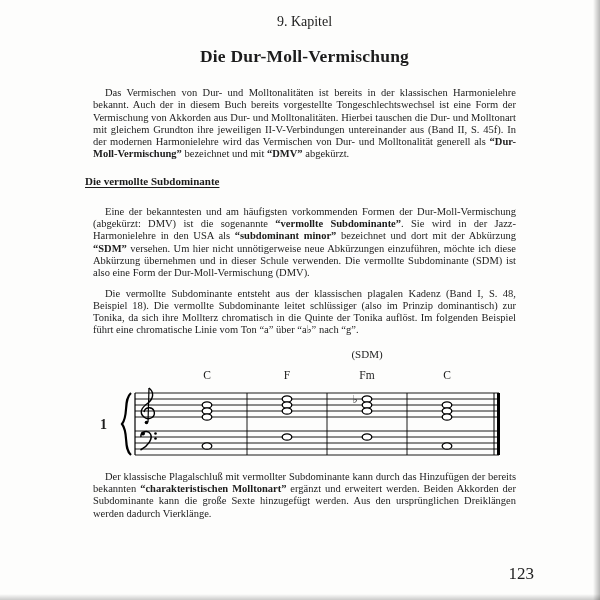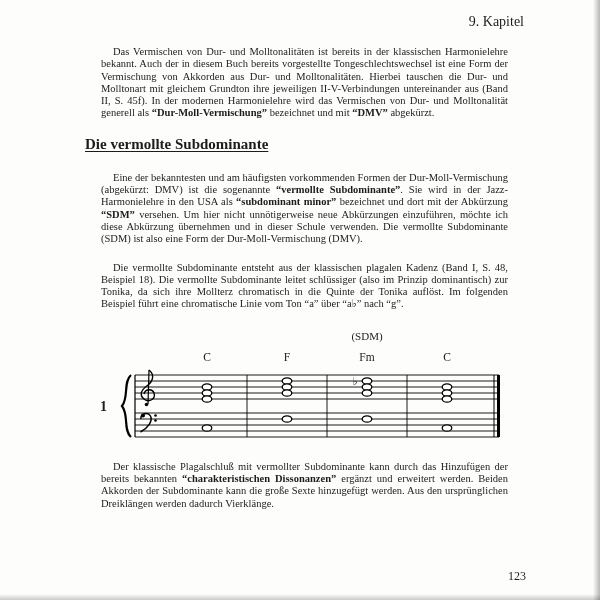--- a/index.html
+++ b/index.html
@@ -20,56 +20,57 @@
     background:linear-gradient(to right, rgba(0,0,0,0), rgba(0,0,0,0.28));
   }
   .edge-b {
     position:absolute; left:0; bottom:0; width:100%; height:6px;
     background:linear-gradient(to bottom, rgba(0,0,0,0), rgba(0,0,0,0.20));
   }
   .content {
     position:absolute; left:85px; right:76px; top:14px;
   }
   .chapter {
-    text-align:right; font-size:14px; margin:0 0 16px 0;
+    text-align:center; font-size:14px; margin:0 0 16px 0;
   }
   .title {
     text-align:center; font-size:17.5px; font-weight:bold;
     margin:0 0 20px 0; letter-spacing:.2px;
   }
   p.body {
     font-size:10.5px; line-height:12.3px;
-    text-align:justify; margin:16px; text-indent:12px;
+    text-align:justify; margin:8px; text-indent:12px;
   }
   .section-heading {
-    font-size:15px; font-weight:bold;
+    font-size:11px; font-weight:bold;
     text-decoration:underline; text-underline-offset:2px;
     margin:14px 0 19px 0;
   }
   .example {
     margin:6px 0 6px 8px;
   }
   .example svg { display:block; margin-left:2px; }
   .example svg text {
     font-family:"Liberation Serif", serif;
     fill:#1c1c1c;
   }
   .pageno {
-    position:absolute; right:74px; bottom:16px;
-    font-size:12px;
+    position:absolute; right:66px; bottom:16px;
+    font-size:17px;
   }
   b { font-weight:bold; }
 </style>
 </head>
 <body>
 
 <div class="page">
   <div class="content">
 
     <div class="chapter">9. Kapitel</div>
+    <div class="title">Die Dur-Moll-Vermischung</div>
 
     <p class="body"><span>Das Vermischen von Dur- und Molltonalitäten ist bereits in der klassischen Harmonielehre bekannt. Auch der in diesem Buch bereits vorgestellte Tongeschlechtswechsel ist eine Form der Vermischung von Akkorden aus Dur- und Molltonalitäten. Hierbei tauschen die Dur- und Molltonart mit gleichem Grundton ihre jeweiligen II-V-Verbindungen untereinander aus (Band II, S. 45f). In der modernen Harmonielehre wird das Vermischen von Dur- und Molltonalität generell als </span><b>“Dur-Moll-Vermischung”</b><span> bezeichnet und mit </span><b>“DMV”</b><span> abgekürzt.</span></p>
 
     <div class="section-heading">Die vermollte Subdominante</div>
 
     <p class="body"><span>Eine der bekanntesten und am häufigsten vorkommenden Formen der Dur-Moll-Vermischung (abgekürzt: DMV) ist die sogenannte </span><b>“vermollte Subdominante”</b><span>. Sie wird in der Jazz-Harmonielehre in den USA als </span><b>“subdominant minor”</b><span> bezeichnet und dort mit der Abkürzung </span><b>“SDM”</b><span> versehen. Um hier nicht unnötigerweise neue Abkürzungen einzuführen, möchte ich diese Abkürzung übernehmen und in dieser Schule verwenden. Die vermollte Subdominante (SDM) ist also eine Form der Dur-Moll-Vermischung (DMV).</span></p>
     <p class="body">Die vermollte Subdominante entsteht aus der klassischen plagalen Kadenz (Band I, S. 48, Beispiel 18). Die vermollte Subdominante leitet schlüssiger (also im Prinzip dominantisch) zur Tonika, da sich ihre Mollterz chromatisch in die Quinte der Tonika auflöst. Im folgenden Beispiel führt eine chromatische Linie vom Ton “a” über “a♭” nach “g”.</p>
 
     <div class="example">
       <svg width="430" height="118" viewBox="0 0 430 118">
@@ -149,21 +150,21 @@
 
         <g fill="#fff" stroke="#000" stroke-width="1.3">
           <ellipse cx="112" cy="101" rx="4.8" ry="3.2"></ellipse>
           <ellipse cx="192" cy="92" rx="4.8" ry="3.2"></ellipse>
           <ellipse cx="272" cy="92" rx="4.8" ry="3.2"></ellipse>
           <ellipse cx="352" cy="101" rx="4.8" ry="3.2"></ellipse>
         </g>
       </svg>
     </div>
 
-    <p class="body"><span>Der klassische Plagalschluß mit vermollter Subdominante kann durch das Hinzufügen der bereits bekannten </span><b>“charakteristischen Dissonanzen”</b><span> ergänzt und erweitert werden. Beiden Akkorden der Subdominante kann die große Sexte hinzugefügt werden. Aus den ursprünglichen Dreiklängen werden dadurch Vierklänge.</span></p>
+    <p class="body"><span>Der klassische Plagalschluß mit vermollter Subdominante kann durch das Hinzufügen der bereits bekannten </span><b>“charakteristischen Molltonart”</b><span> ergänzt und erweitert werden. Beiden Akkorden der Subdominante kann die große Sexte hinzugefügt werden. Aus den ursprünglichen Dreiklängen werden dadurch Vierklänge.</span></p>
 
   </div>
 
   <div class="pageno">123</div>
 
   <div class="edge-r"></div>
   <div class="edge-b"></div>
 </div>
 
 </body></html>

